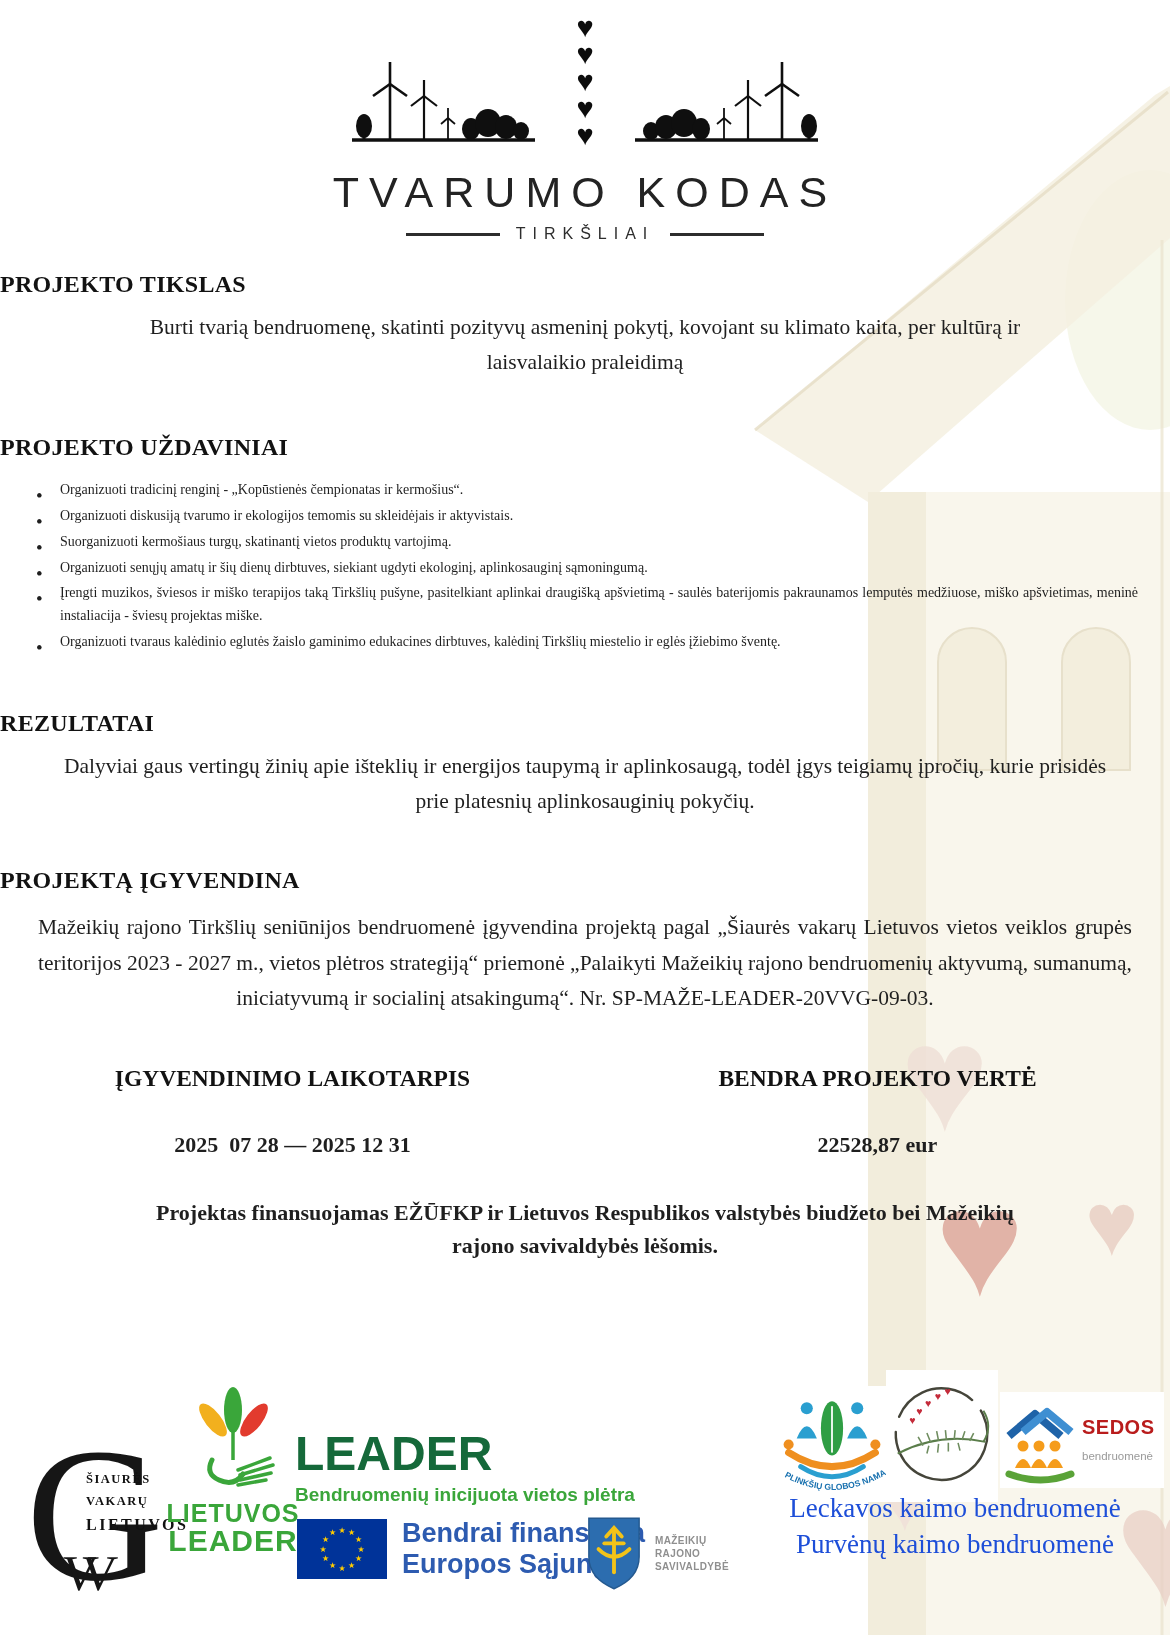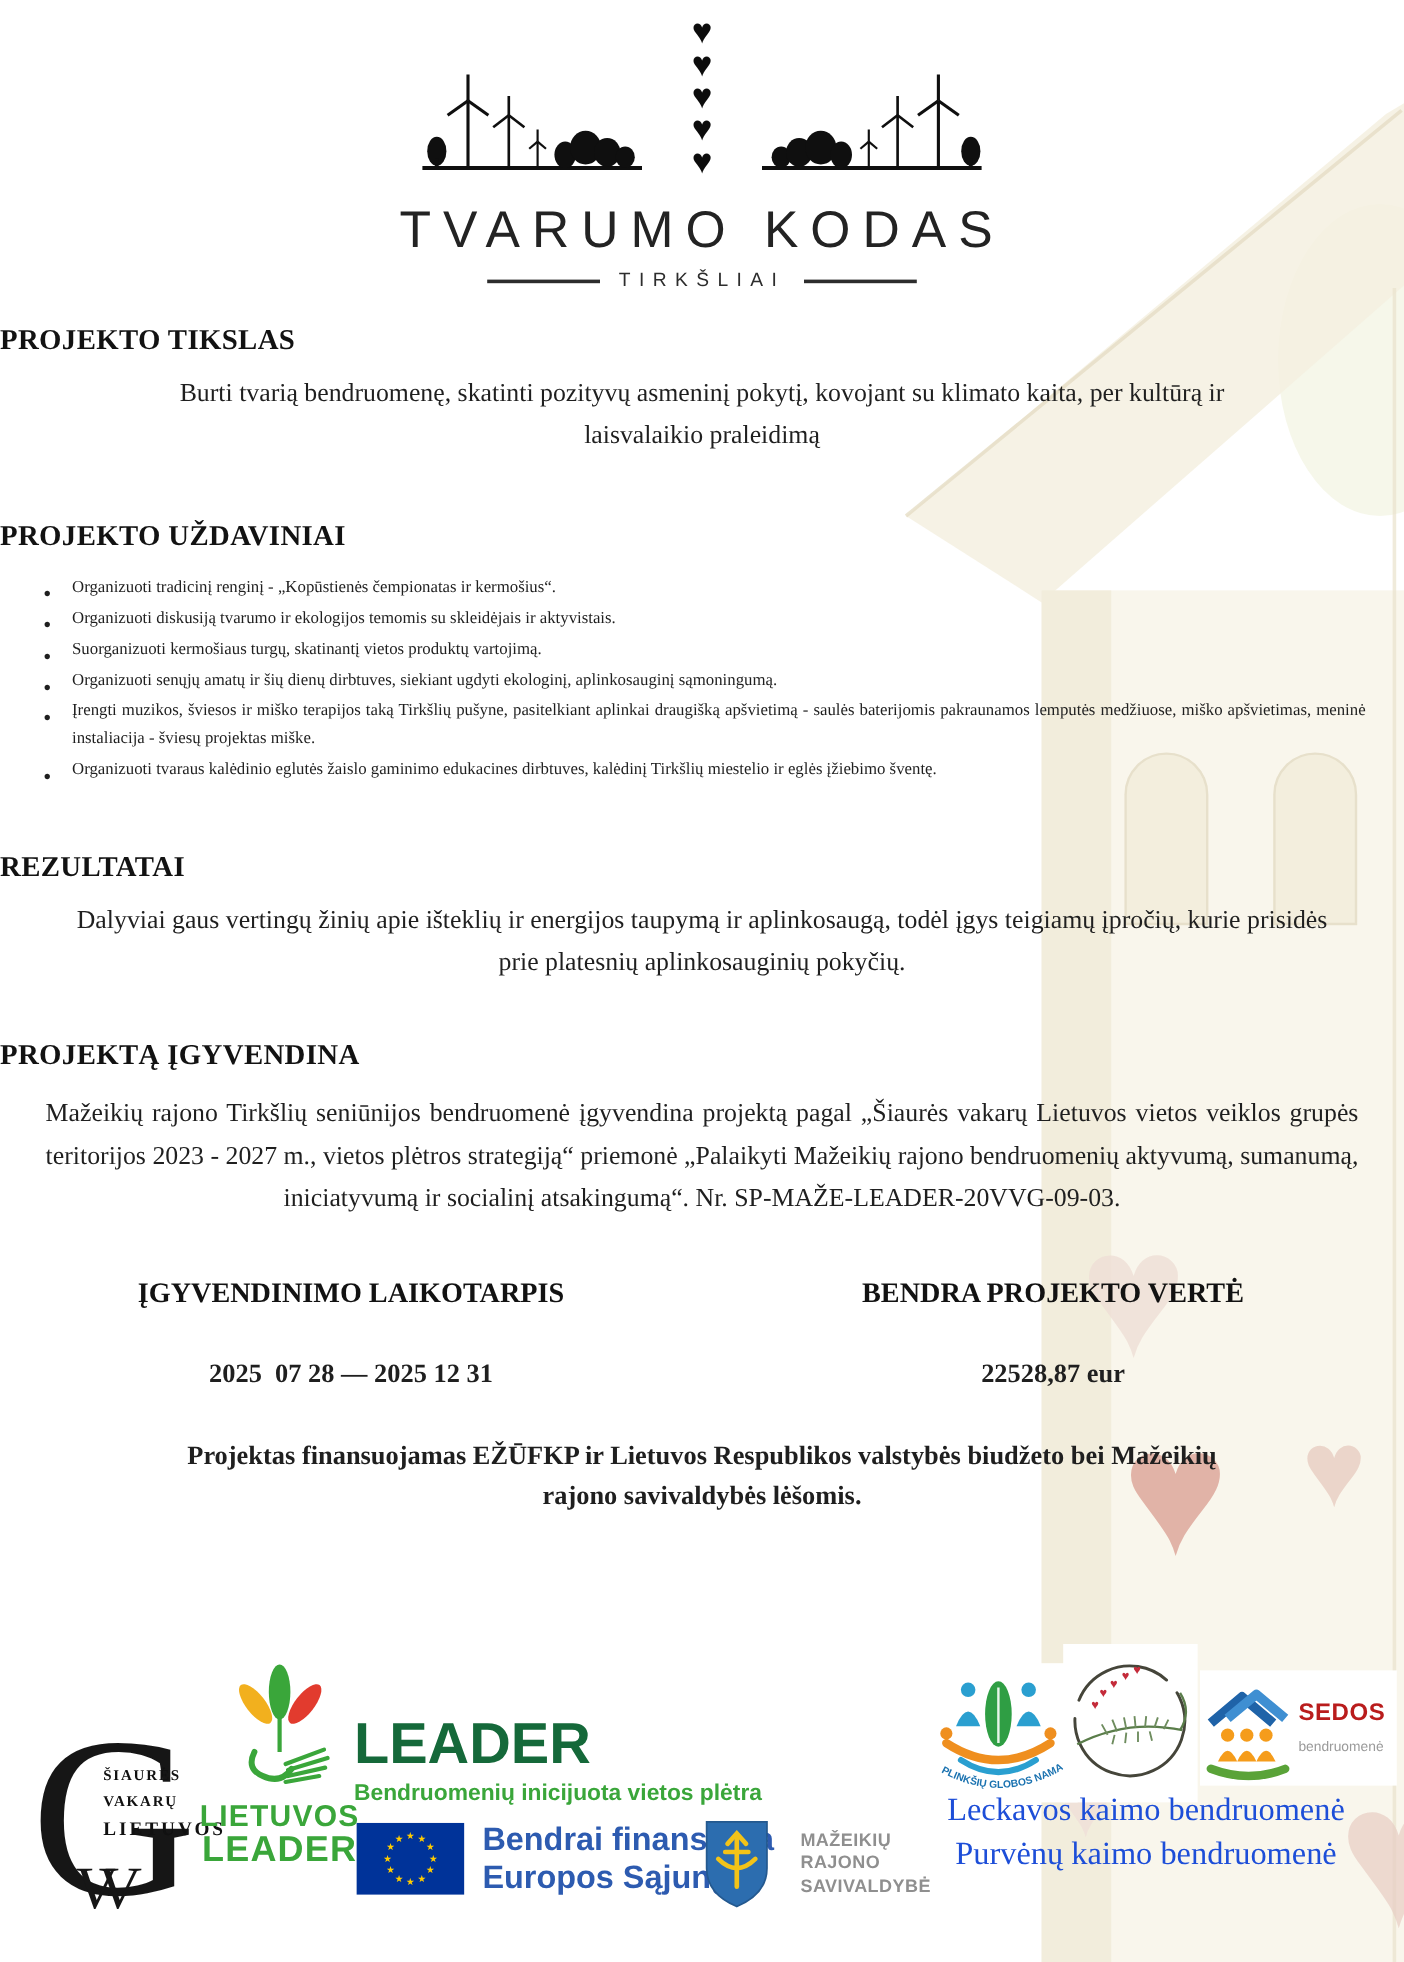--- a/index.html
+++ b/index.html
@@ -86,21 +86,21 @@
 
   .leader-block { left:295px; top:62px; }
   .leader-title { font-family:"Liberation Sans", sans-serif; font-size:48px; font-weight:bold; color:#15693a; line-height:1; }
   .leader-sub { margin-top:6px; font-family:"Liberation Sans", sans-serif; font-size:19px; font-weight:bold; color:#3aa63a; }
 
   .eu-block { left:297px; top:150px; display:flex; align-items:center; }
   .eu-text { margin-left:15px; font-family:"Liberation Sans", sans-serif; font-size:27px; font-weight:bold; color:#2d5bb0; line-height:1.15; }
   .eu-text span { display:block; }
 
   .maz-block { left:585px; top:146px; display:flex; align-items:center; }
-  .maz-text { margin-left:24px; font-family:"Liberation Sans", sans-serif; font-size:15px; font-weight:600; color:#8f8f8f; line-height:1.3; letter-spacing:.4px; }
+  .maz-text { margin-left:12px; font-family:"Liberation Sans", sans-serif; font-size:10px; font-weight:600; color:#8f8f8f; line-height:1.3; letter-spacing:.4px; }
   .maz-text span { display:block; }
 
   .plinksiu-card { left:766px; top:18px; width:132px; height:116px; background:#fff; }
   .circle-card   { left:886px; top:2px;  width:112px; height:132px; background:#fff; }
   .sedos-card    { left:1000px; top:24px; width:164px; height:96px; background:#fff; display:flex; align-items:center; padding-left:4px; box-sizing:border-box; }
   .sedos-text { margin-left:6px; font-family:"Liberation Sans", sans-serif; line-height:1.05; }
   .sedos-title { display:block; font-size:20px; font-weight:bold; color:#b91c1c; letter-spacing:.5px; }
   .sedos-sub   { display:block; font-size:11.5px; color:#9a9a9a; margin-top:12px; }
 
   .community-text { left:740px; top:122px; width:430px; text-align:center; font-size:27px; color:#1d4ed8; line-height:1.35; }

